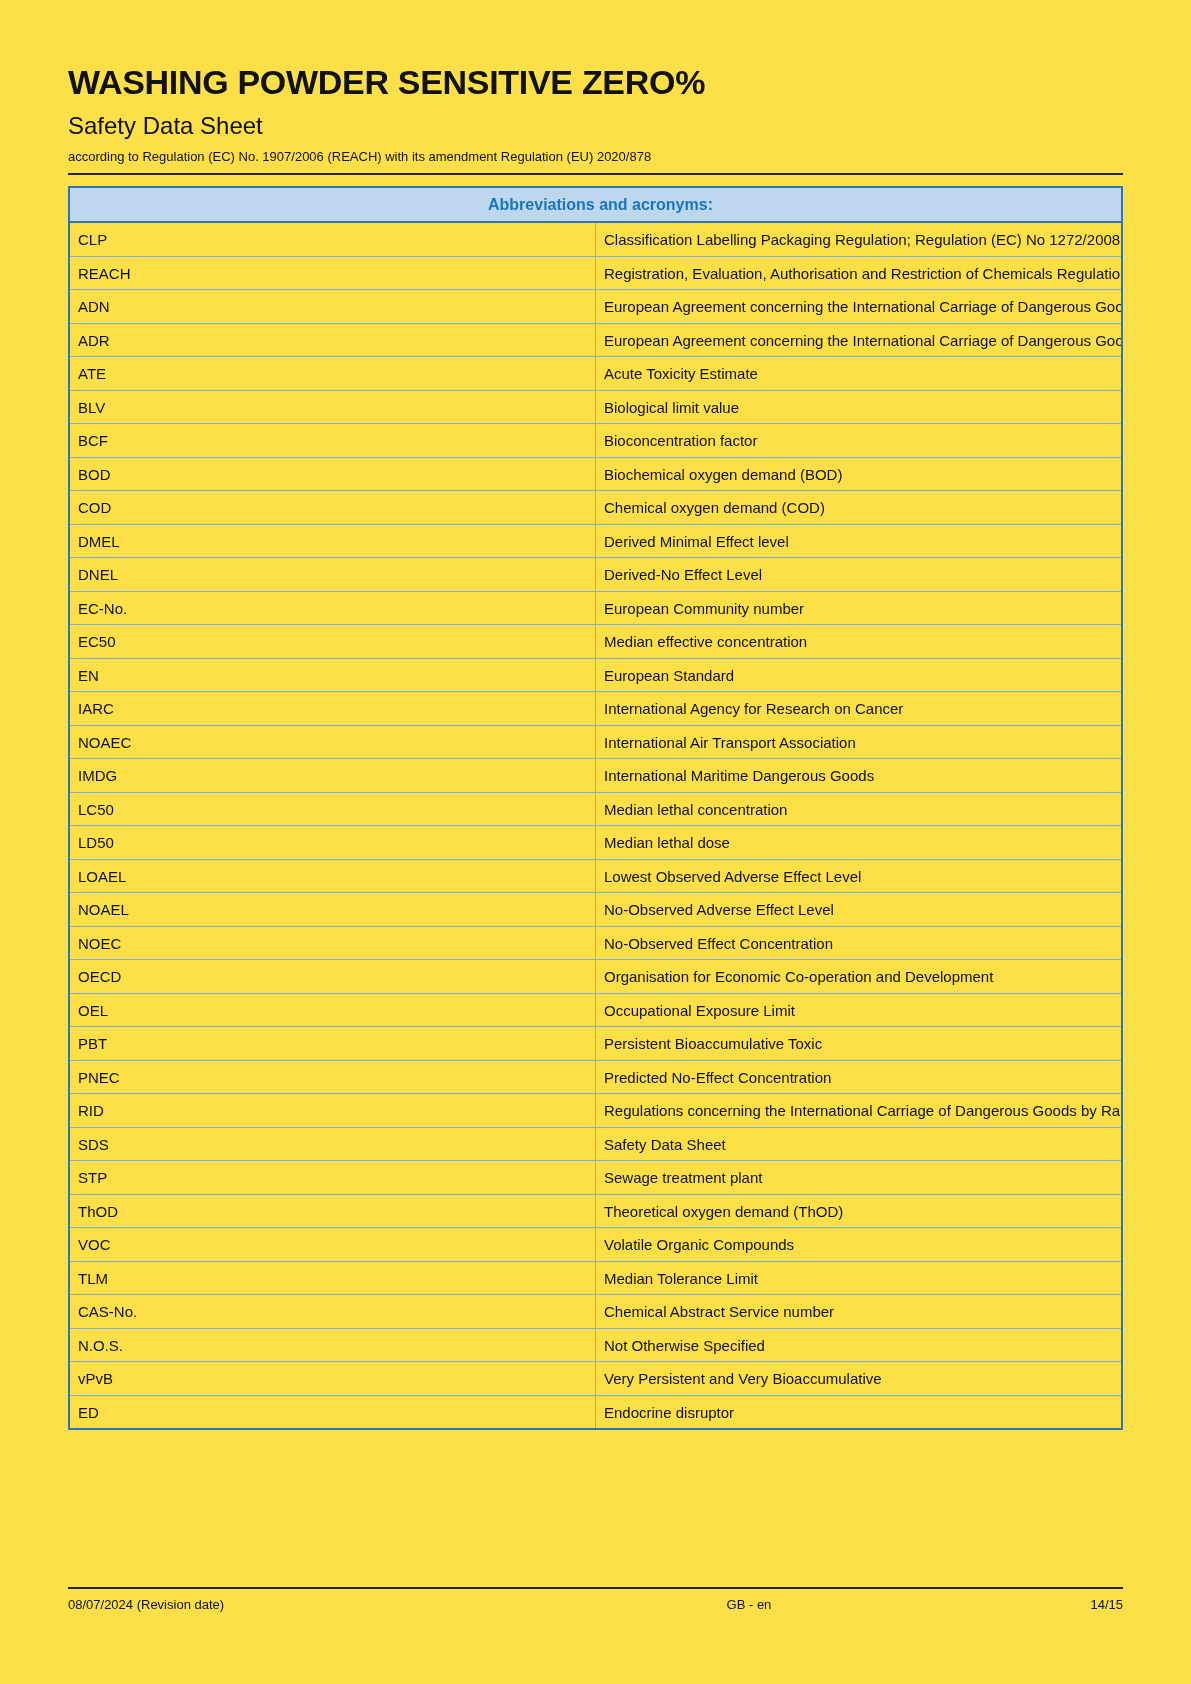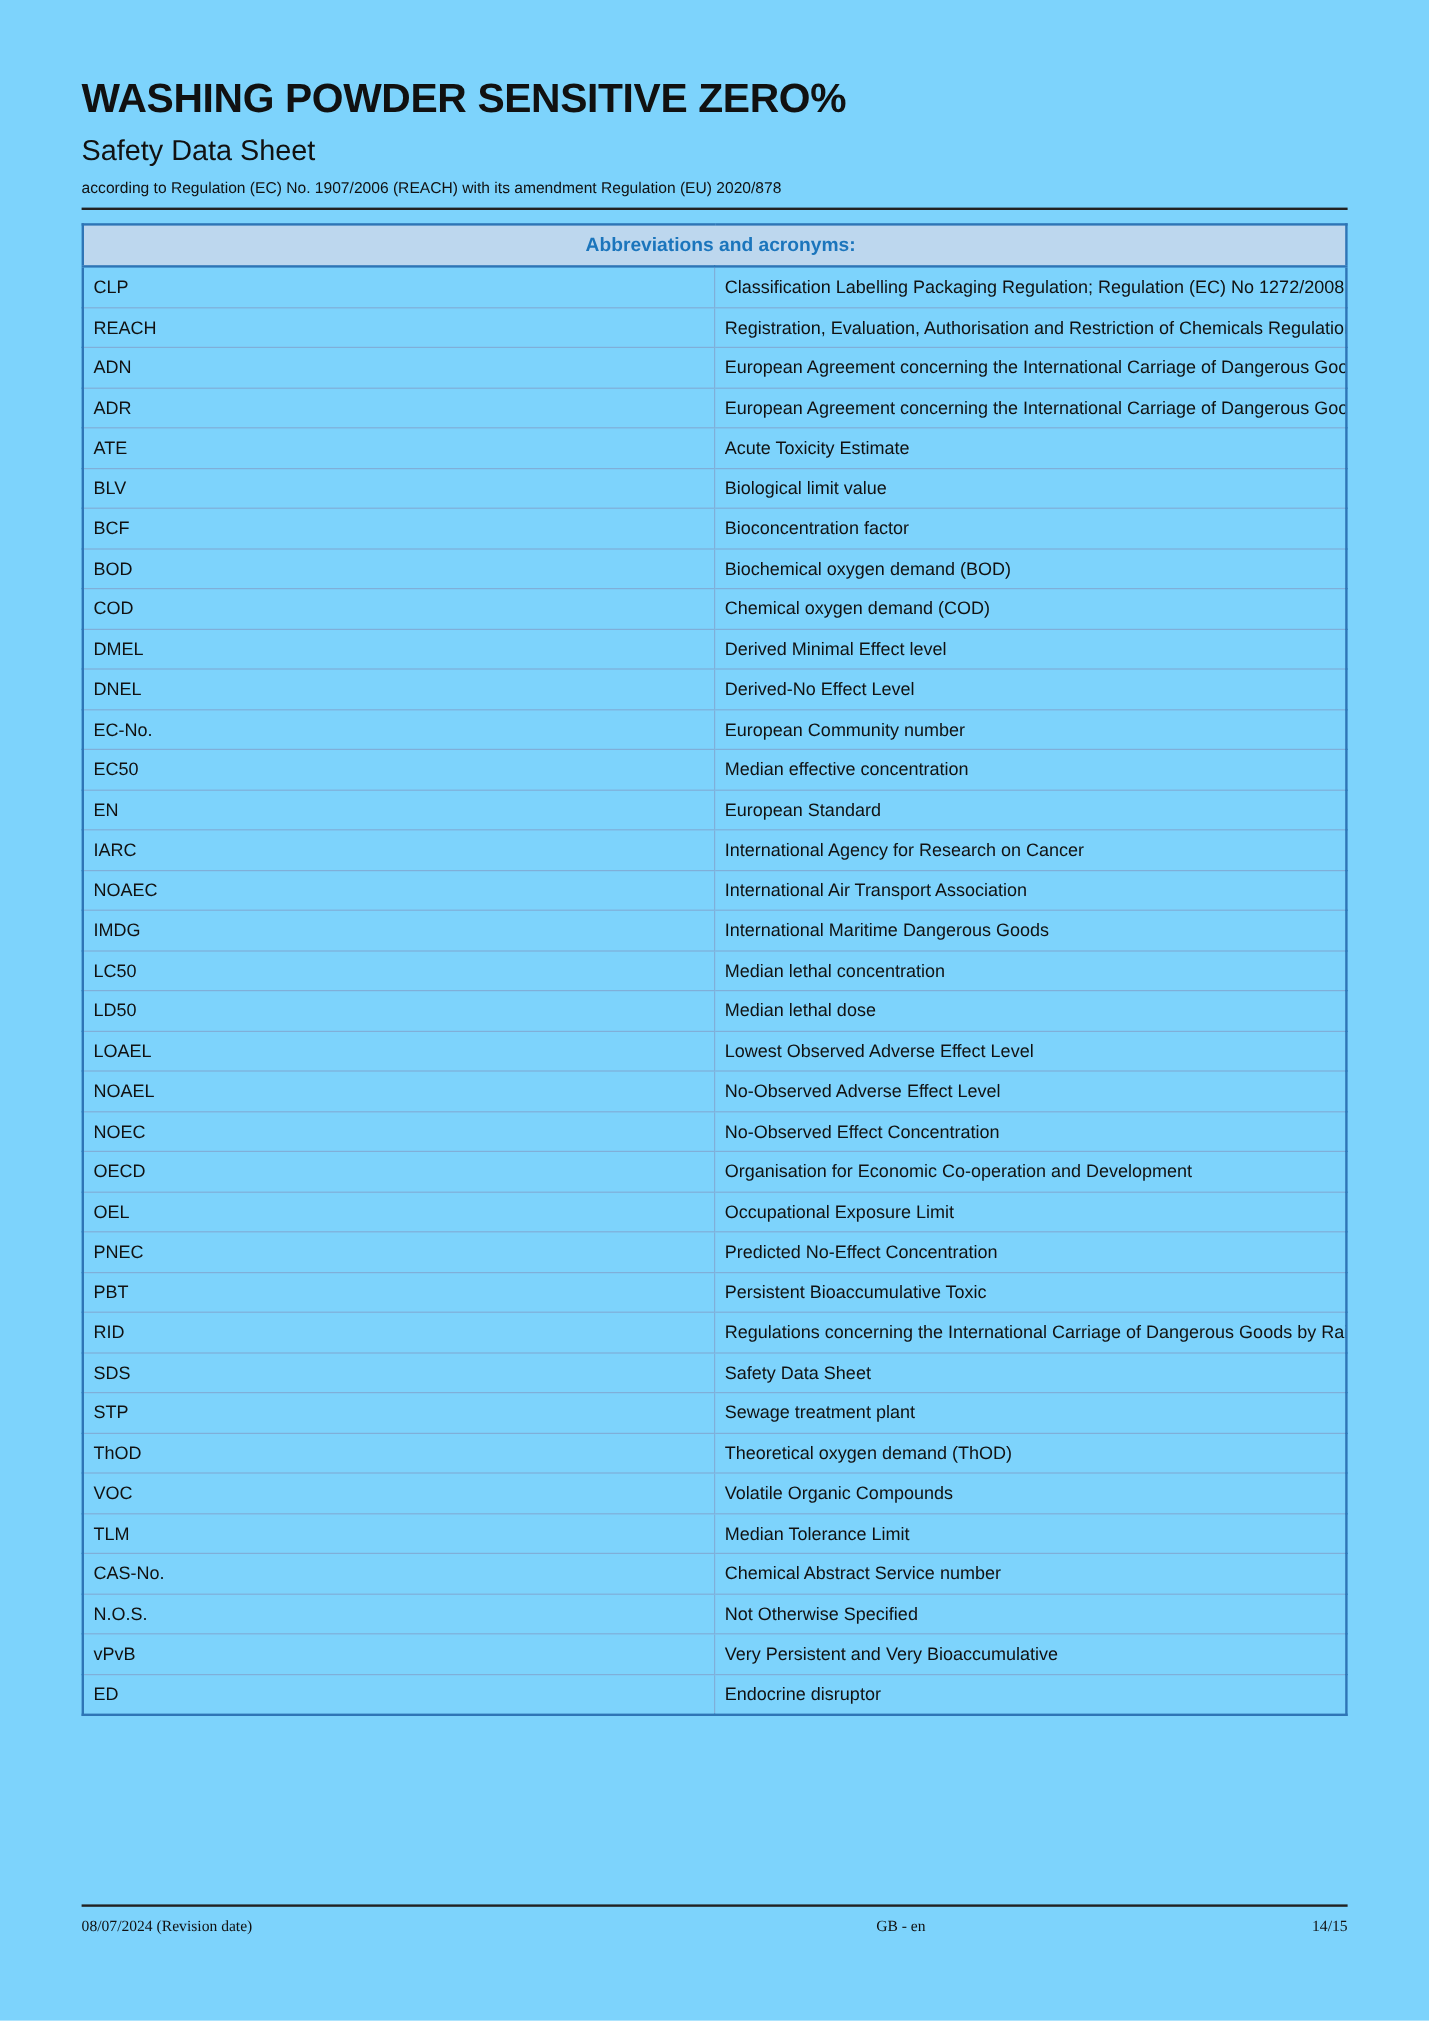--- a/index.html
+++ b/index.html
@@ -4,21 +4,21 @@
 <style>
   html, body {
     margin: 0;
     padding: 0;
     background: #ffffff;
   }
   .page {
     position: relative;
     width: 1191px;
     height: 1684px;
-    background: #7dd3fc;
+    background: #fde047;
     font-family: "Liberation Sans", sans-serif;
     color: #000000;
     overflow: hidden;
   }
   .content {
     position: absolute;
     left: 68px;
     width: 1055px;
     top: 0;
   }
@@ -81,21 +81,20 @@
   table.abbrev td.abbr-col {
     width: 204px;
     border-right: 1px solid var(--border-inner);
   }
   .footer {
     position: absolute;
     left: 68px;
     width: 1055px;
     top: 1587px;
     border-top: 2px solid #222222;
-    font-family: Liberation Serif, serif;
   }
   .footer-row {
     display: flex;
     align-items: baseline;
     padding-top: 8px;
     font-size: 13px;
     color: #111111;
   }
   .footer-left  { flex: 1; text-align: left; }
   .footer-center{ flex: 1; text-align: right; }
@@ -238,27 +237,27 @@
     <td class="abbr-col">OECD</td>
     <td class="def-col">Organisation for Economic Co-operation and Development</td>
   </tr>
 
   <tr>
     <td class="abbr-col">OEL</td>
     <td class="def-col">Occupational Exposure Limit</td>
   </tr>
 
   <tr>
+    <td class="abbr-col">PBT</td>
+    <td class="def-col">Persistent Bioaccumulative Toxic</td>
+  </tr>
+
+  <tr>
     <td class="abbr-col">PNEC</td>
     <td class="def-col">Predicted No-Effect Concentration</td>
-  </tr>
-
-  <tr>
-    <td class="abbr-col">PBT</td>
-    <td class="def-col">Persistent Bioaccumulative Toxic</td>
   </tr>
 
   <tr>
     <td class="abbr-col">RID</td>
     <td class="def-col">Regulations concerning the International Carriage of Dangerous Goods by Rail</td>
   </tr>
 
   <tr>
     <td class="abbr-col">SDS</td>
     <td class="def-col">Safety Data Sheet</td>

